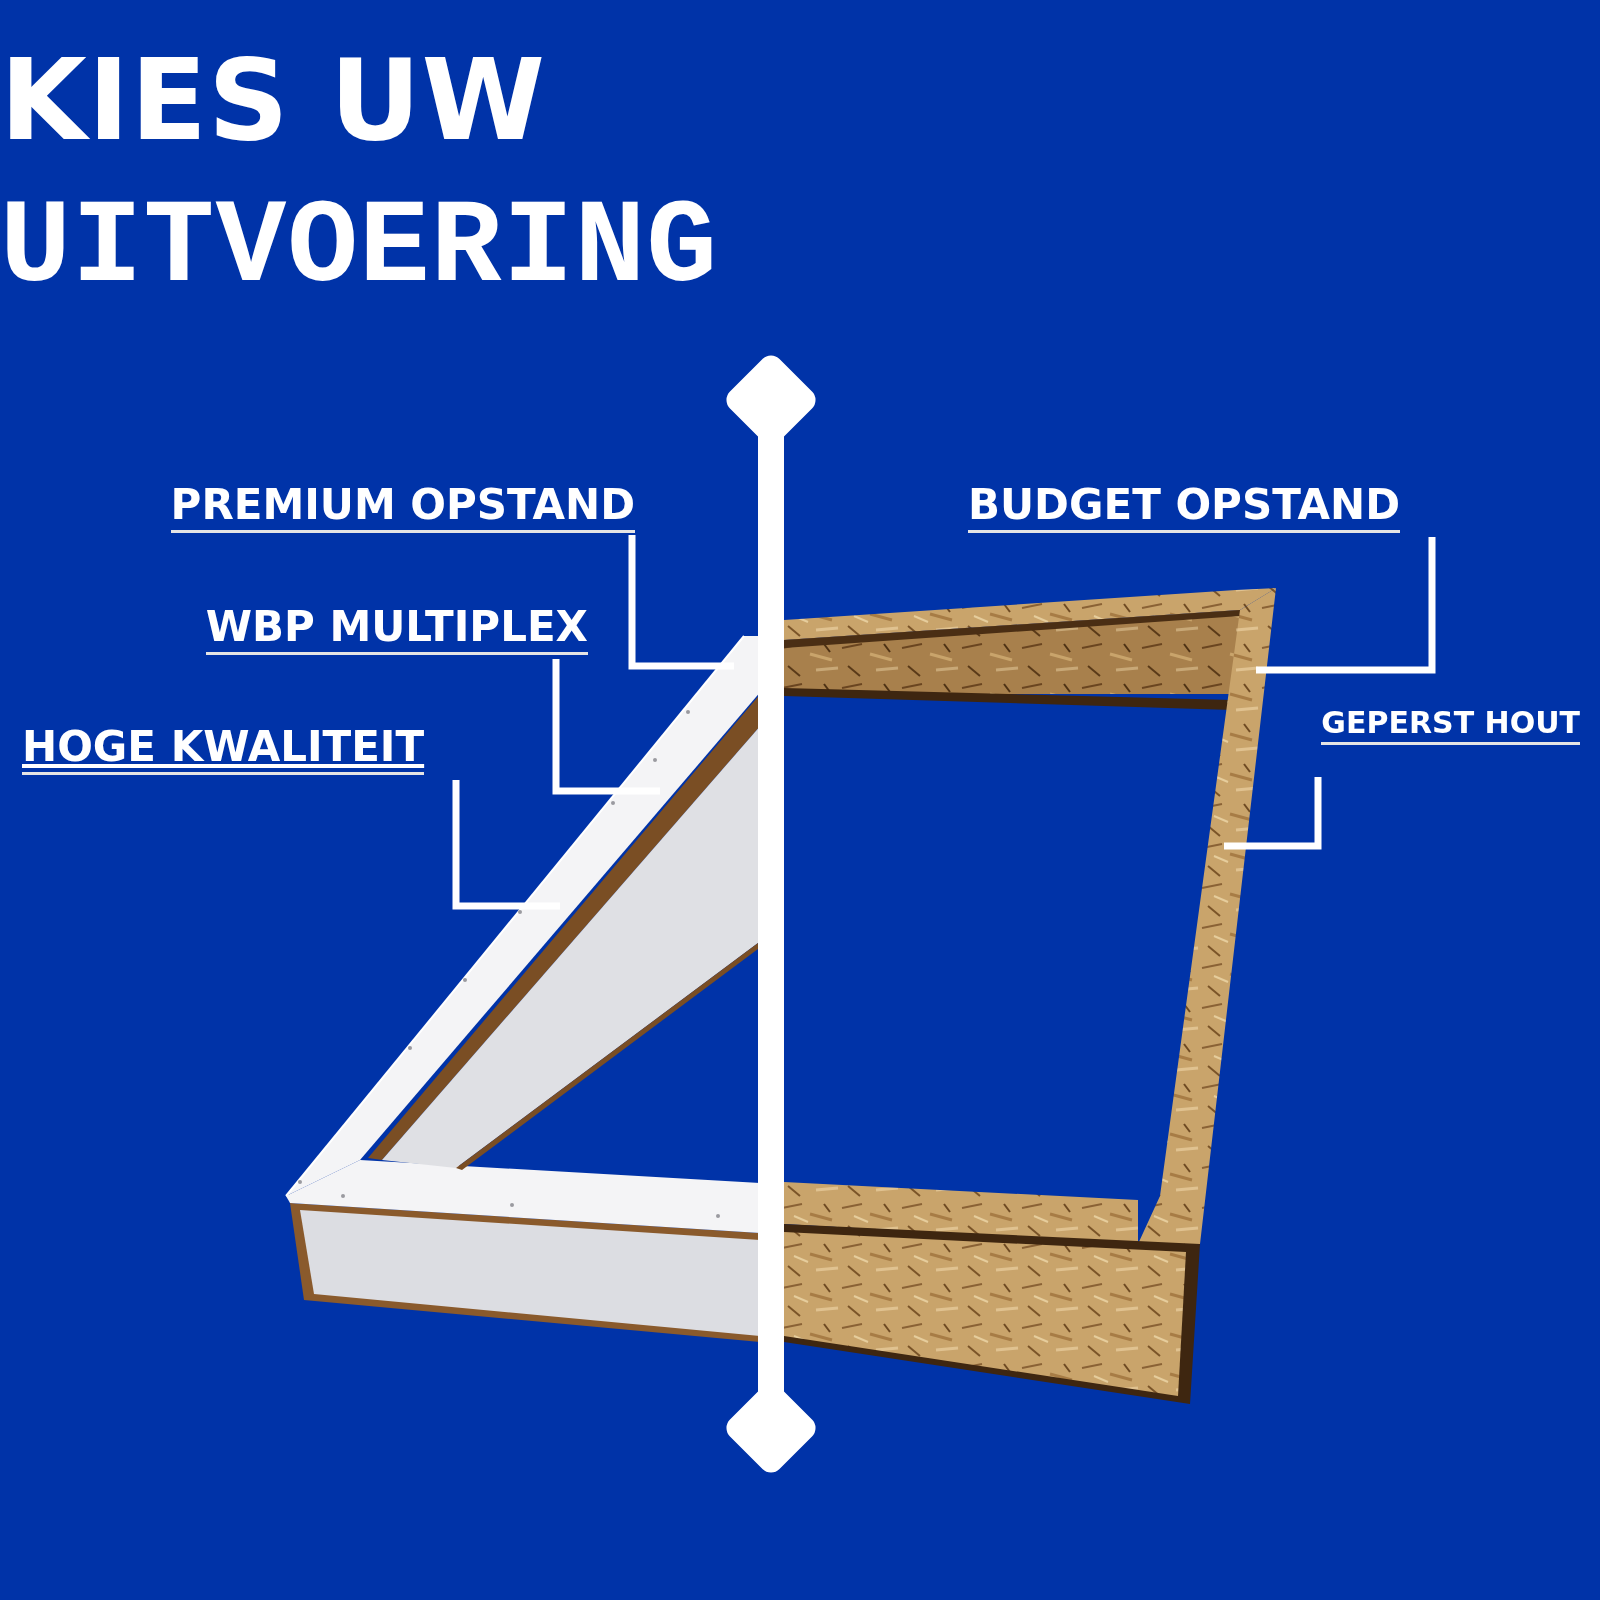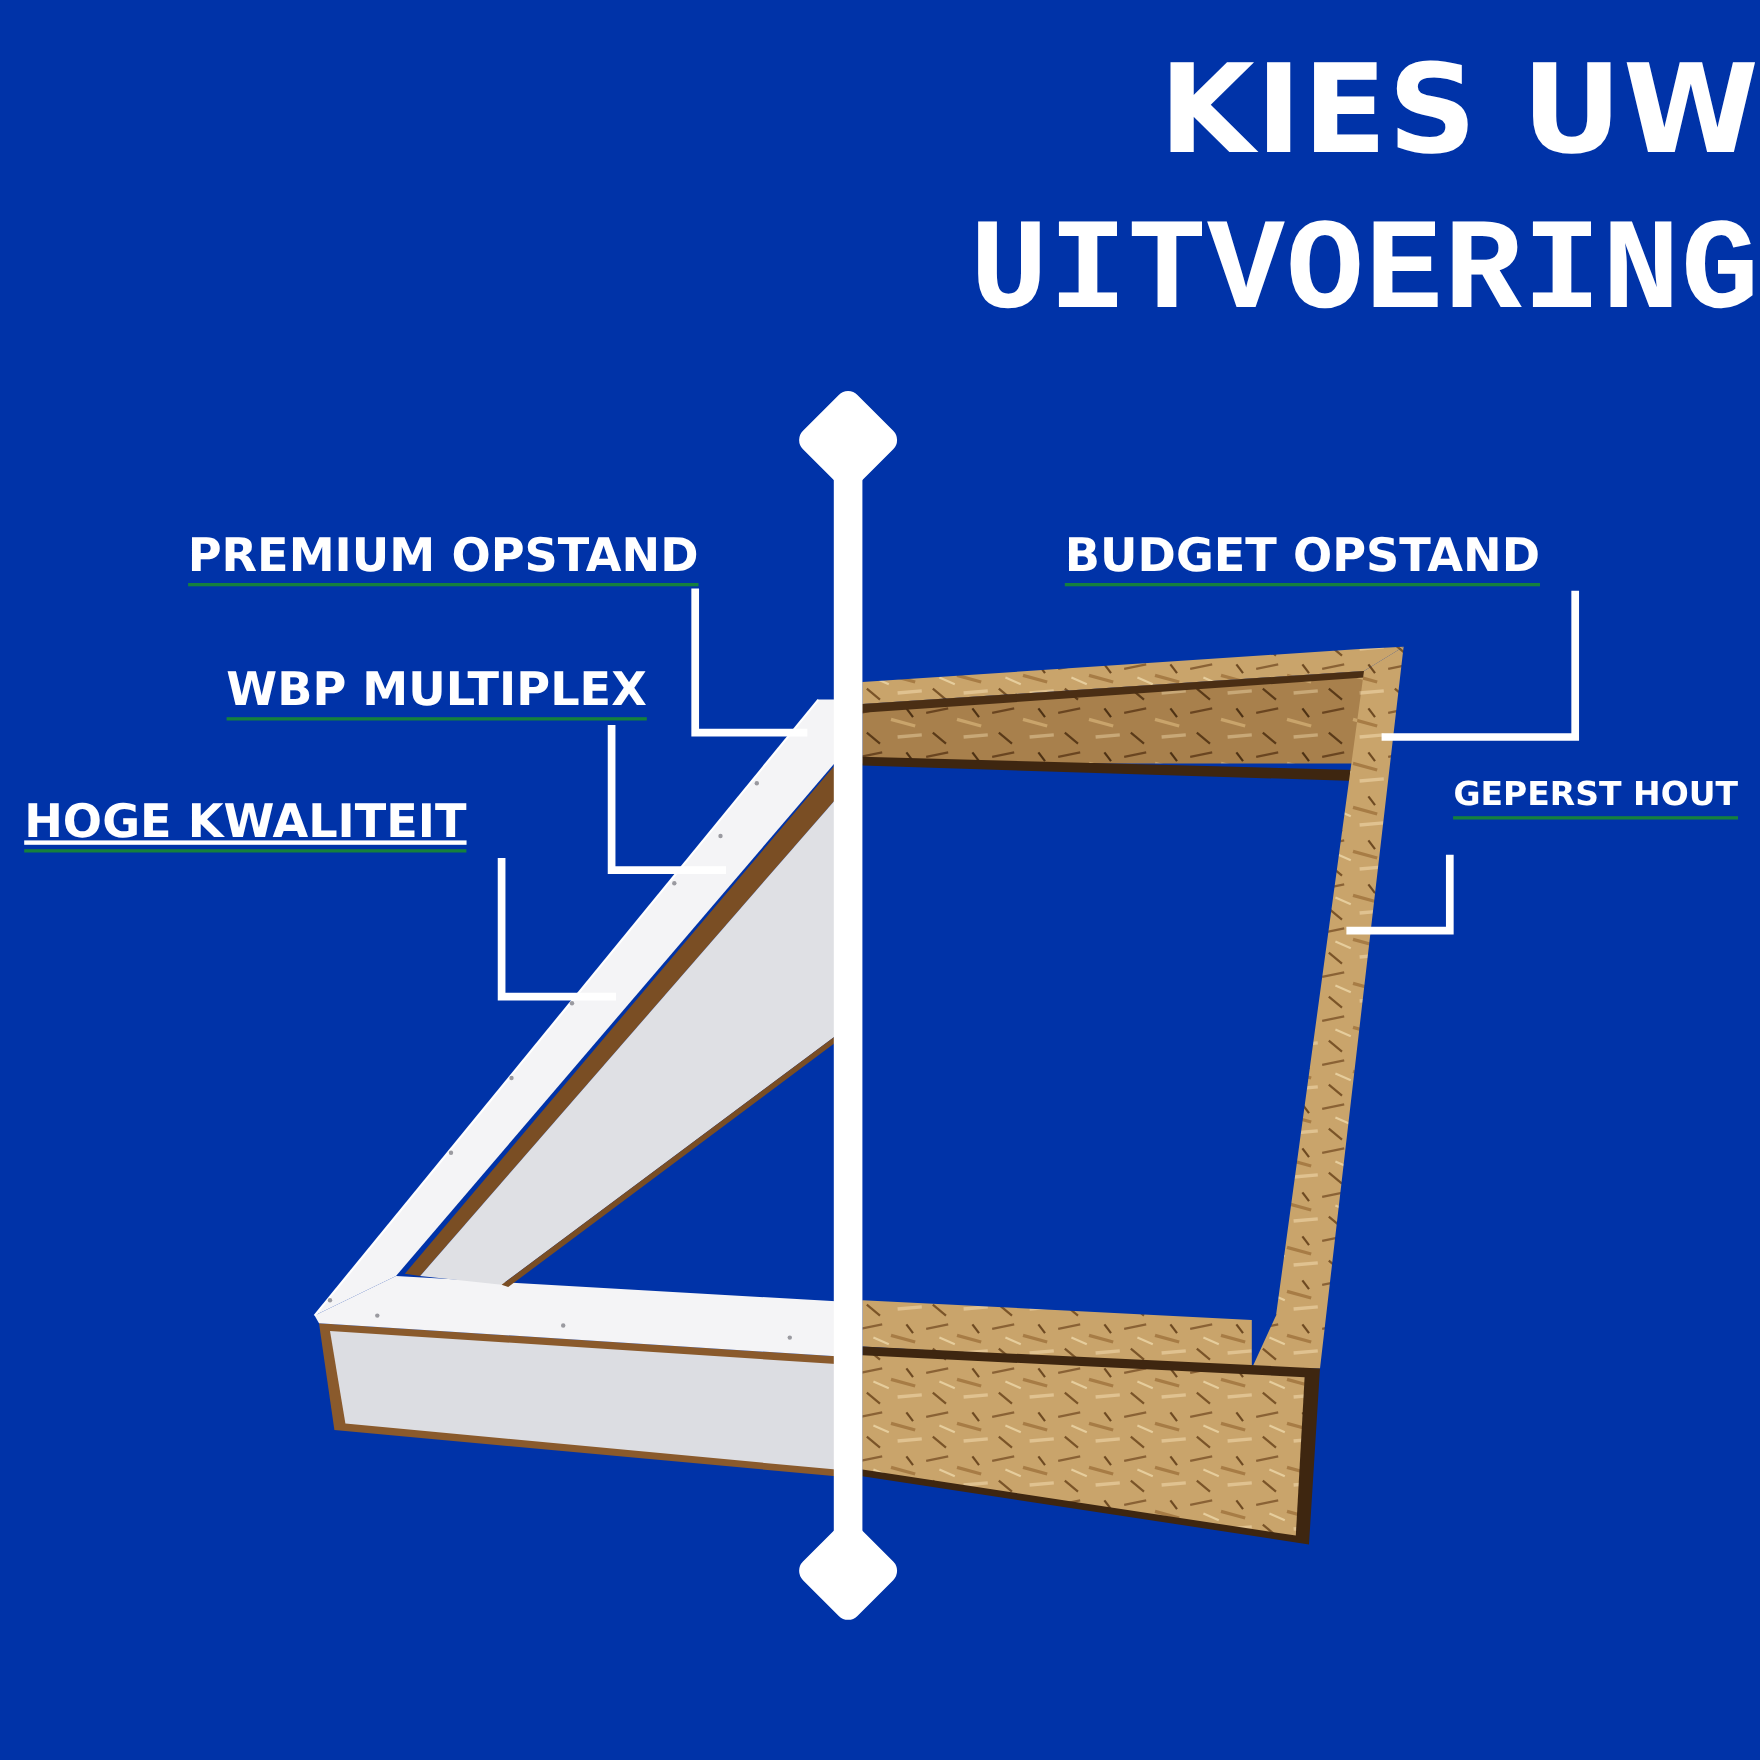--- a/index.html
+++ b/index.html
@@ -11,21 +11,21 @@
       height: 1600px;
       background: #0033a8;
       position: relative;
       overflow: hidden;
       font-family: "DejaVu Sans", "Liberation Sans", sans-serif;
     }
     .title {
       position: absolute;
       left: 0;
       width: 1600px;
-      text-align: right;
+      text-align: left;
       color: #ffffff;
       font-weight: bold;
       font-size: 112px;
       line-height: 1;
       letter-spacing: 1px;
       font-family: "DejaVu Sans", sans-serif;
     }
     .title.l1 { top: 44px; }
     .title.l2 { top: 190px; font-size: 118px; font-family: Liberation Mono, monospace; }
 
@@ -37,21 +37,21 @@
       height: 1600px;
     }
 
     .label {
       position: absolute;
       color: #ffffff;
       font-weight: bold;
       font-family: "DejaVu Sans", sans-serif;
       white-space: nowrap;
       line-height: 1;
-      border-bottom: 3px solid #15803d;
+      border-bottom: 3px solid #e5e5e5;
       padding-bottom: 4px;
     }
     .label.big { font-size: 42px; letter-spacing: 0px; }
     .label.small { font-size: 30px; }
 
     #lbl-premium { right: 965px; top: 484px; }
     #lbl-wbp { right: 1012px; top: 606px; }
     #lbl-hoge { left: 22px; top: 726px; text-decoration: underline; }
     #lbl-budget { left: 968px; top: 484px; }
     #lbl-geperst { right: 20px; top: 698px; margin-top: 10px; }

